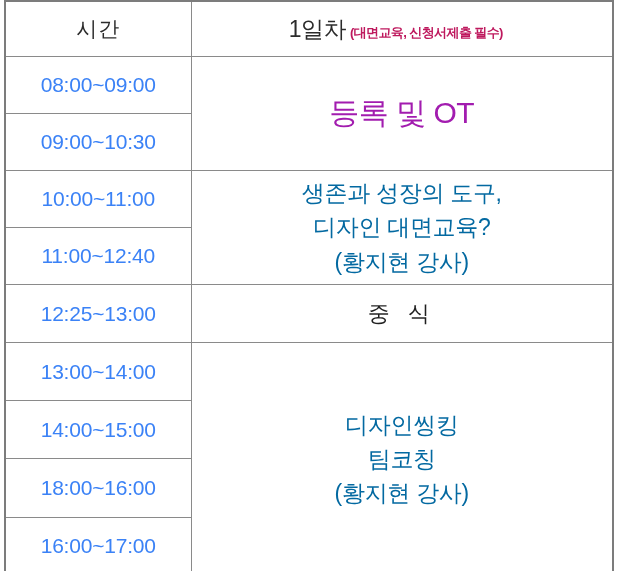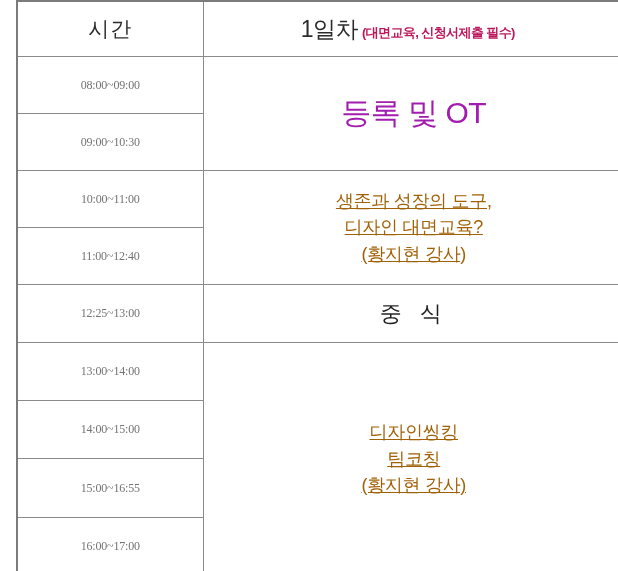--- a/index.html
+++ b/index.html
@@ -14,21 +14,21 @@
     font-family: "Liberation Sans", "DejaVu Sans", sans-serif;
     color: #1a1a1a;
   }
 
   .sheet {
     position: relative;
     width: 560px;
     height: 571px;
     background: #ffffff;
     box-sizing: border-box;
-    padding-left: 16px;
+    padding-left: 4px;
   }
 
   table.schedule {
     border-collapse: collapse;
     table-layout: fixed;
     width: 608px;
     background: #ffffff;
   }
 
   table.schedule col.c-time  { width: 186px; }
@@ -72,33 +72,31 @@
   .hdr-day .day-note {
     font-size: 13px;
     font-weight: bold;
     color: #be185d;
     letter-spacing: -0.6px;
     margin-left: 4px;
   }
 
   .time-cell {
     height: 56px;
-    font-size: 12px;
-    color: #737373;
+    font-size: 21px;
+    color: #3b82f6;
     letter-spacing: -0.2px;
     white-space: nowrap;
-    font-family: Liberation Serif, serif;
   }
 
   .sess {
     line-height: 1.48;
-    font-size: 18px;
-    color: #a16207;
+    font-size: 23px;
+    color: #0369a1;
     letter-spacing: -0.3px;
-    text-decoration: underline;
   }
   .sess .l1, .sess .l2, .sess .l3 { display: block; }
 
   .big-title {
     font-size: 30px;
     font-weight: normal;
     color: #a21caf;
     letter-spacing: -0.5px;
   }
 
@@ -179,21 +177,21 @@
             <span class="l3">(황지현 강사)</span>
           </span>
         </td>
       </tr>
 
       <tr>
         <td class="time-cell cell-white">14:00~15:00</td>
       </tr>
 
       <tr>
-        <td class="time-cell cell-white">15:00~16:55</td>
+        <td class="time-cell cell-white">18:00~16:00</td>
       </tr>
 
       <tr>
         <td class="time-cell cell-white">16:00~17:00</td>
       </tr>
 
     </tbody>
   </table>
 </div>
 

